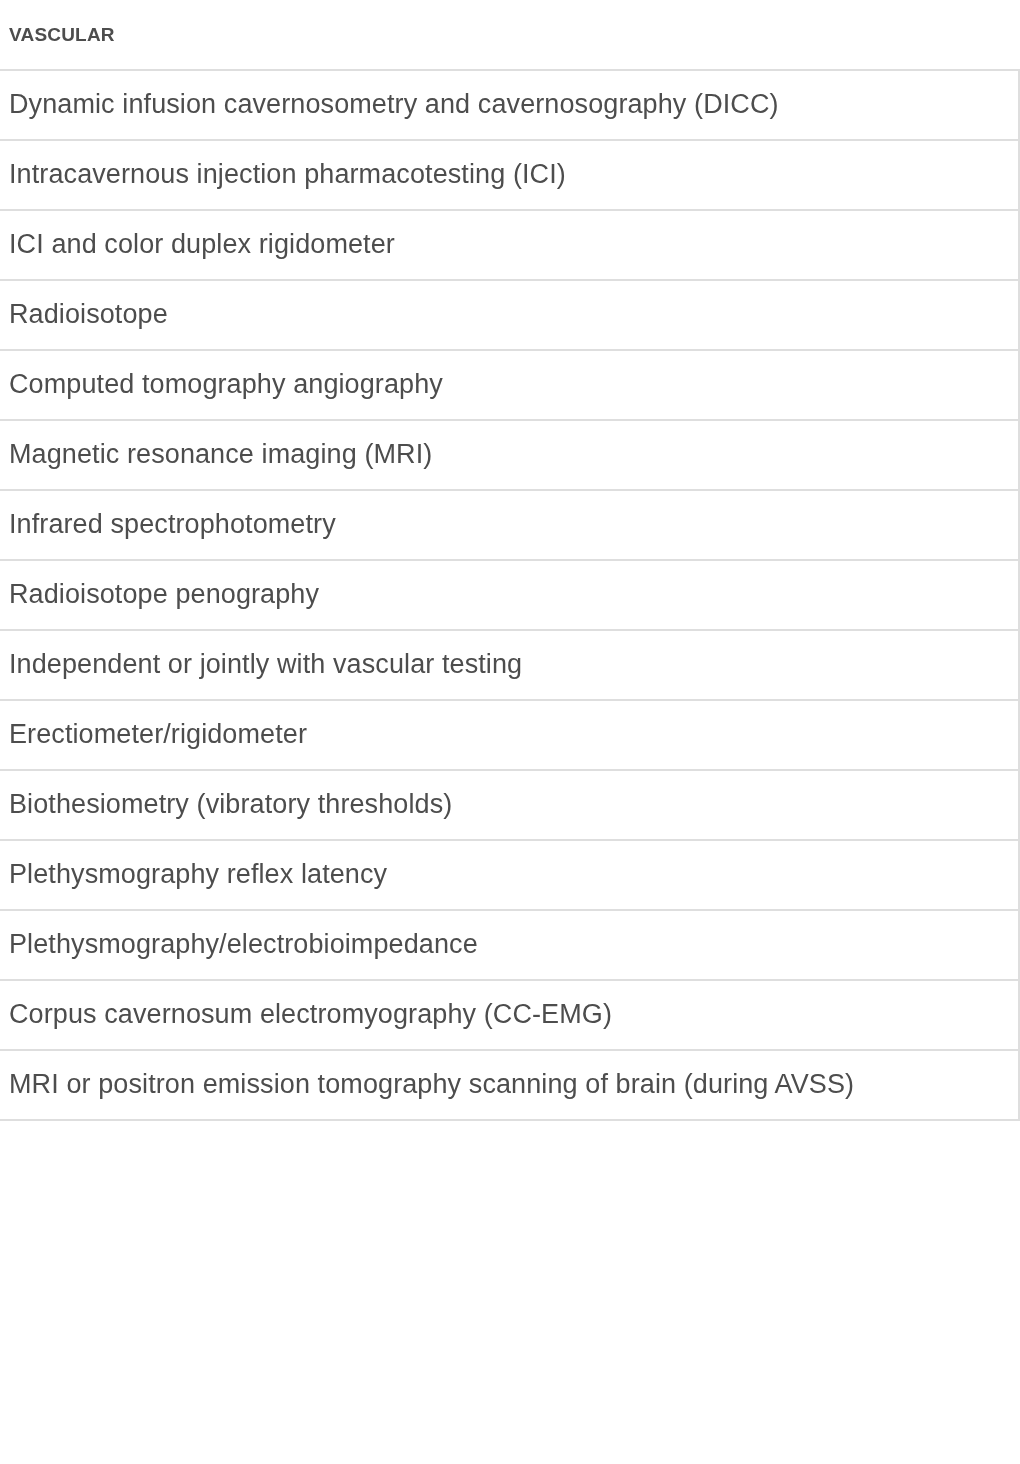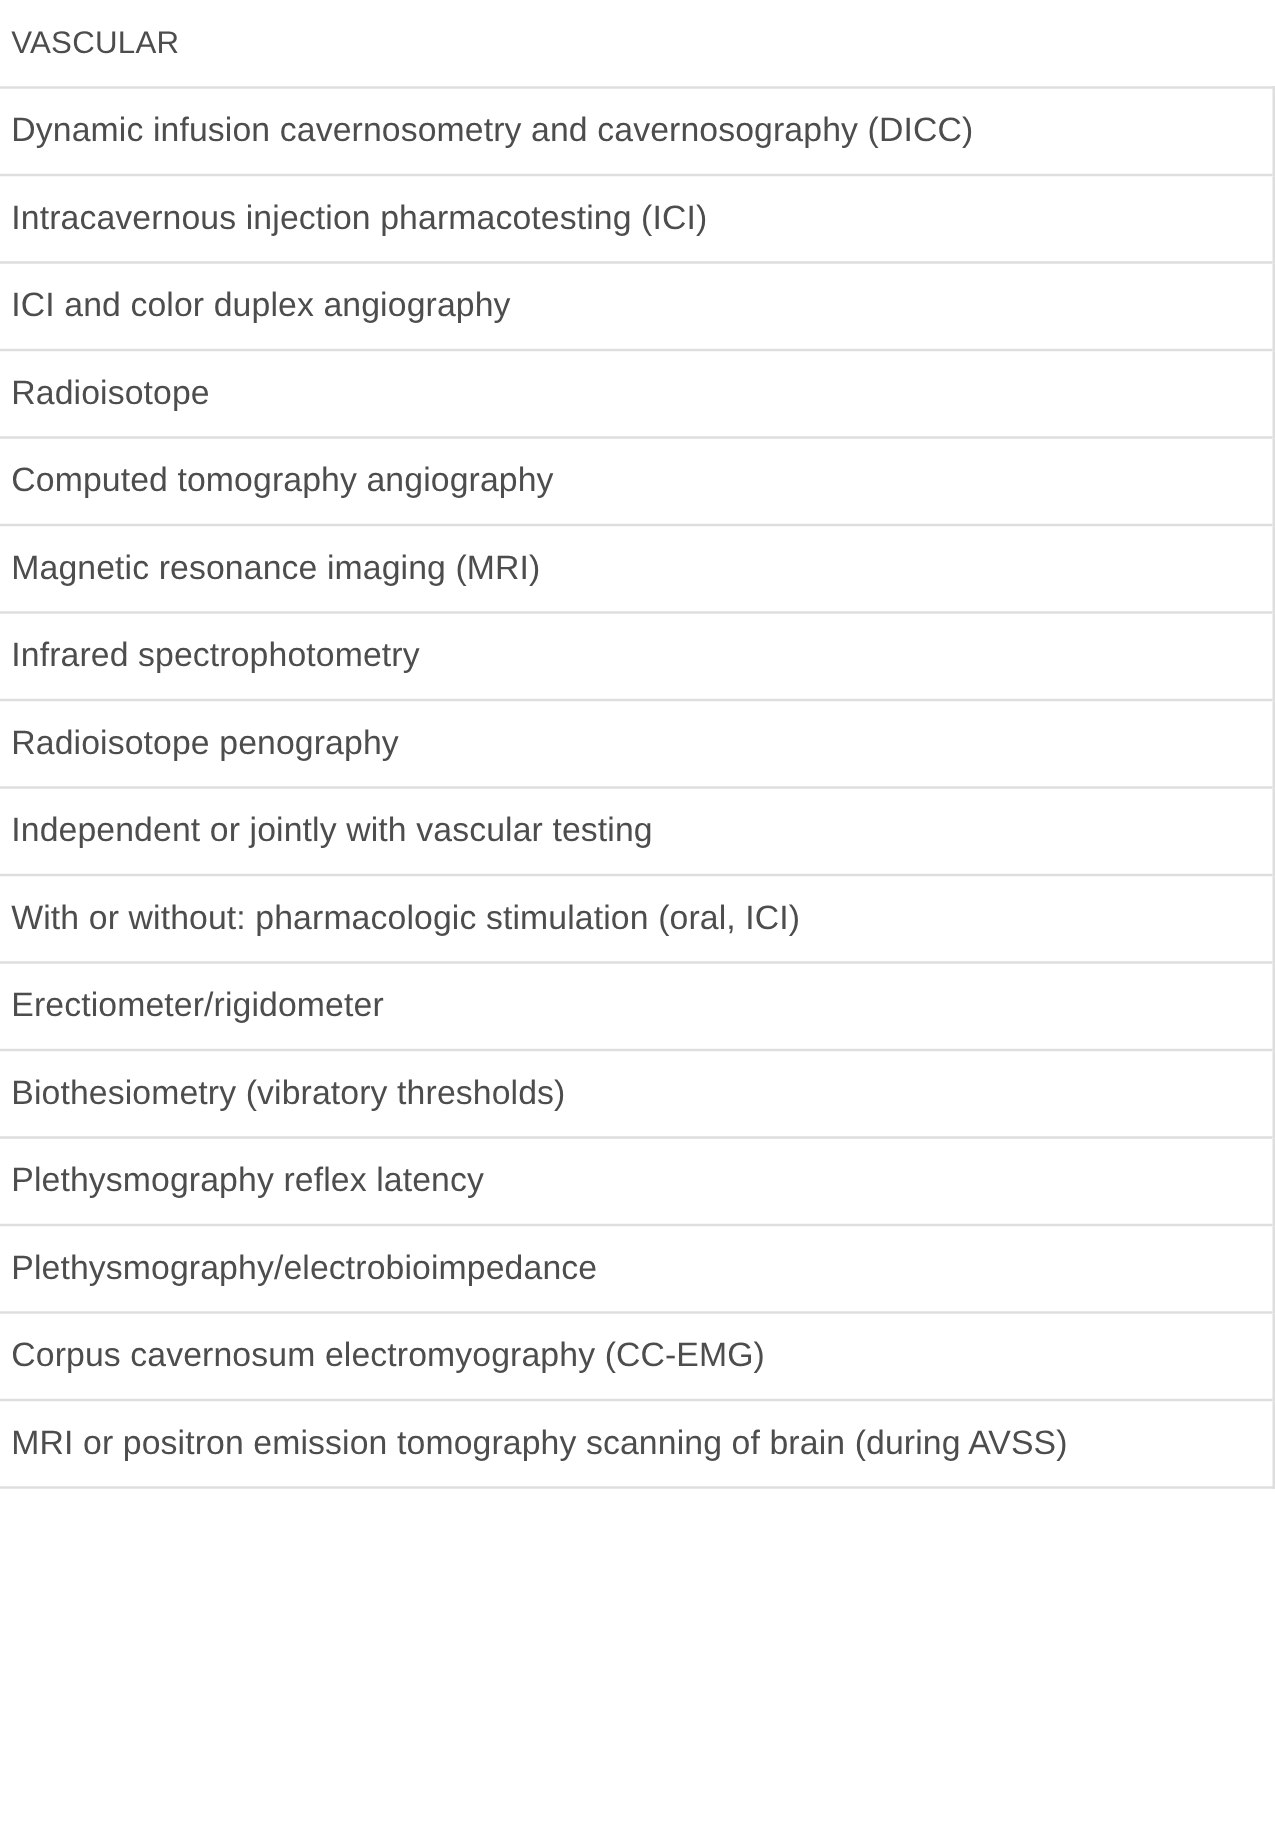--- a/index.html
+++ b/index.html
@@ -35,23 +35,23 @@
     overflow: visible;
     background: #ffffff;
     border-top: 2px solid #dedede;
     border-bottom: 0;
     border-left: 0;
     border-right: 2px solid #dedede;
   }
 
   
   #diagnostic-table tr.section-header td {
-    font-weight: normal;
+    font-weight: bold;
     border-right: 0;
-    font-size: 25px;
+    font-size: 19px;
     letter-spacing: 0.2px;
   }
 
   
   #diagnostic-table tr:first-child td {
     border-top: 0;
   }
 
   
   #diagnostic-table tr:last-child td {
@@ -66,42 +66,39 @@
       <tr class="section-header">
         <td>VASCULAR</td>
       </tr>
       <tr class="item-row">
         <td>Dynamic infusion cavernosometry and cavernosography (DICC)</td>
       </tr>
       <tr class="item-row">
         <td>Intracavernous injection pharmacotesting (ICI)</td>
       </tr>
       <tr class="item-row">
-        <td>ICI and color duplex angiography</td>
+        <td>ICI and color duplex rigidometer</td>
       </tr>
       <tr class="item-row">
         <td>Radioisotope</td>
       </tr>
       <tr class="item-row">
         <td>Computed tomography angiography</td>
       </tr>
       <tr class="item-row">
         <td>Magnetic resonance imaging (MRI)</td>
       </tr>
       <tr class="item-row">
         <td>Infrared spectrophotometry</td>
       </tr>
       <tr class="item-row">
         <td>Radioisotope penography</td>
       </tr>
       <tr class="item-row">
         <td>Independent or jointly with vascular testing</td>
-      </tr>
-      <tr class="item-row">
-        <td>With or without: pharmacologic stimulation (oral, ICI)</td>
       </tr>
       <tr class="item-row">
         <td>Erectiometer/rigidometer</td>
       </tr>
       <tr class="item-row">
         <td>Biothesiometry (vibratory thresholds)</td>
       </tr>
       <tr class="item-row">
         <td>Plethysmography reflex latency</td>
       </tr>

